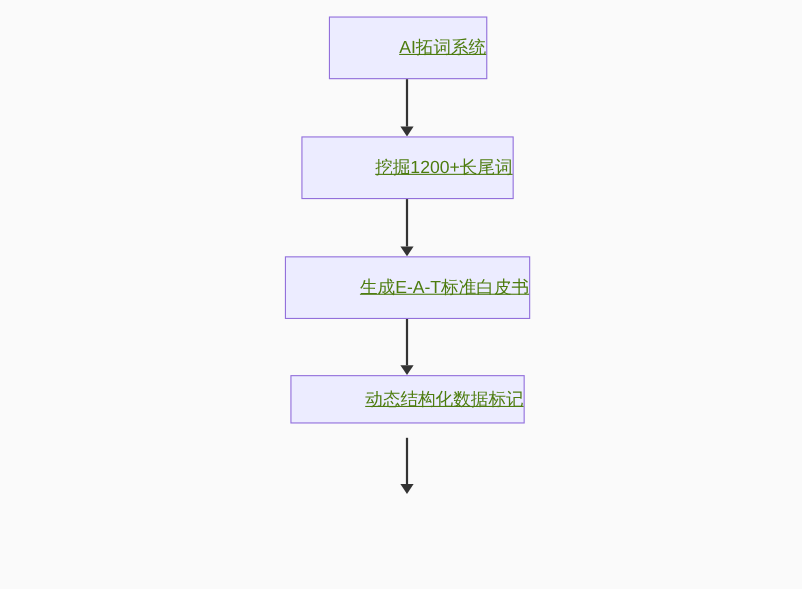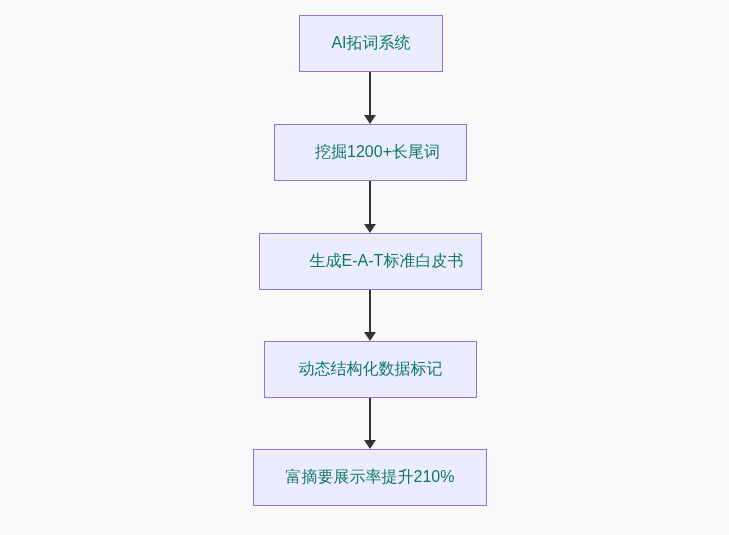--- a/index.html
+++ b/index.html
@@ -17,32 +17,33 @@
     position: relative;
     width: 729px;
     height: 535px;
     background: #fafafa;
   }
   .flow-node {
     position: absolute;
     box-sizing: border-box;
     background: #ECECFF;
     border: 1px solid #9370DB;
-    color: #0f766e;
+    color: #4d7c0f;
     font-size: 16px;
     display: flex;
     align-items: center;
-    justify-content: center;
+    justify-content: flex-end;
     text-align: center;
     white-space: nowrap;
+    text-decoration: underline;
   }
   .node-1 { left: 299px; top: 15px;  width: 144px; height: 57px; }
   .node-2 { left: 274px; top: 124px; width: 193px; height: 57px; padding-left: 14px; }
   .node-3 { left: 259px; top: 233px; width: 223px; height: 57px; padding-left: 32px; }
-  .node-4 { left: 264px; top: 341px; width: 213px; height: 57px; }
+  .node-4 { left: 264px; top: 341px; width: 213px; height: 44px; }
   .node-5 { left: 253px; top: 449px; width: 234px; height: 57px; }
 
   .flow-arrow {
     position: absolute;
     left: 364px;       
     width: 12px;
     display: flex;
     flex-direction: column;
     align-items: center;
   }
@@ -98,17 +99,14 @@
 
   <div class="flow-node node-4">
     <span>动态结构化数据标记</span>
   </div>
 
   <div class="flow-arrow arrow-4">
     <div class="shaft"></div>
     <div class="head"></div>
   </div>
 
-  <div class="flow-node node-5">
-    <span>富摘要展示率提升210%</span>
-  </div>
 
 </div>
 
 </body></html>

